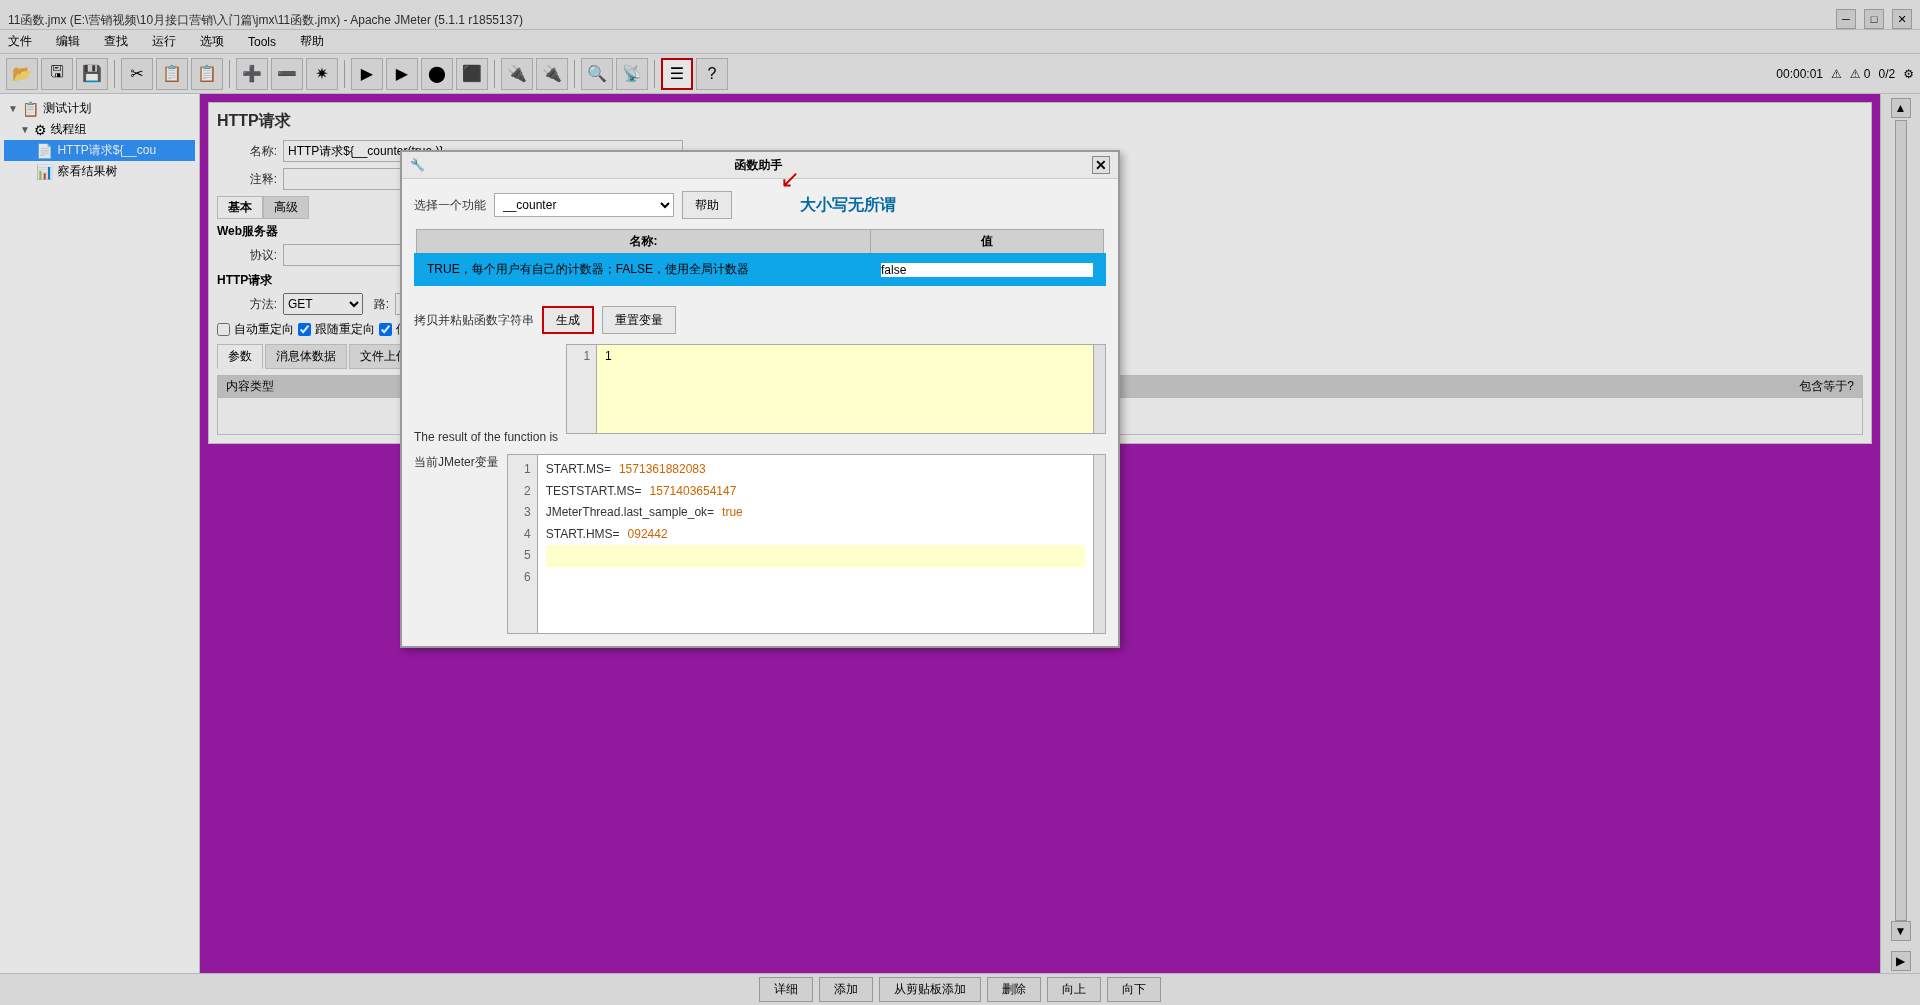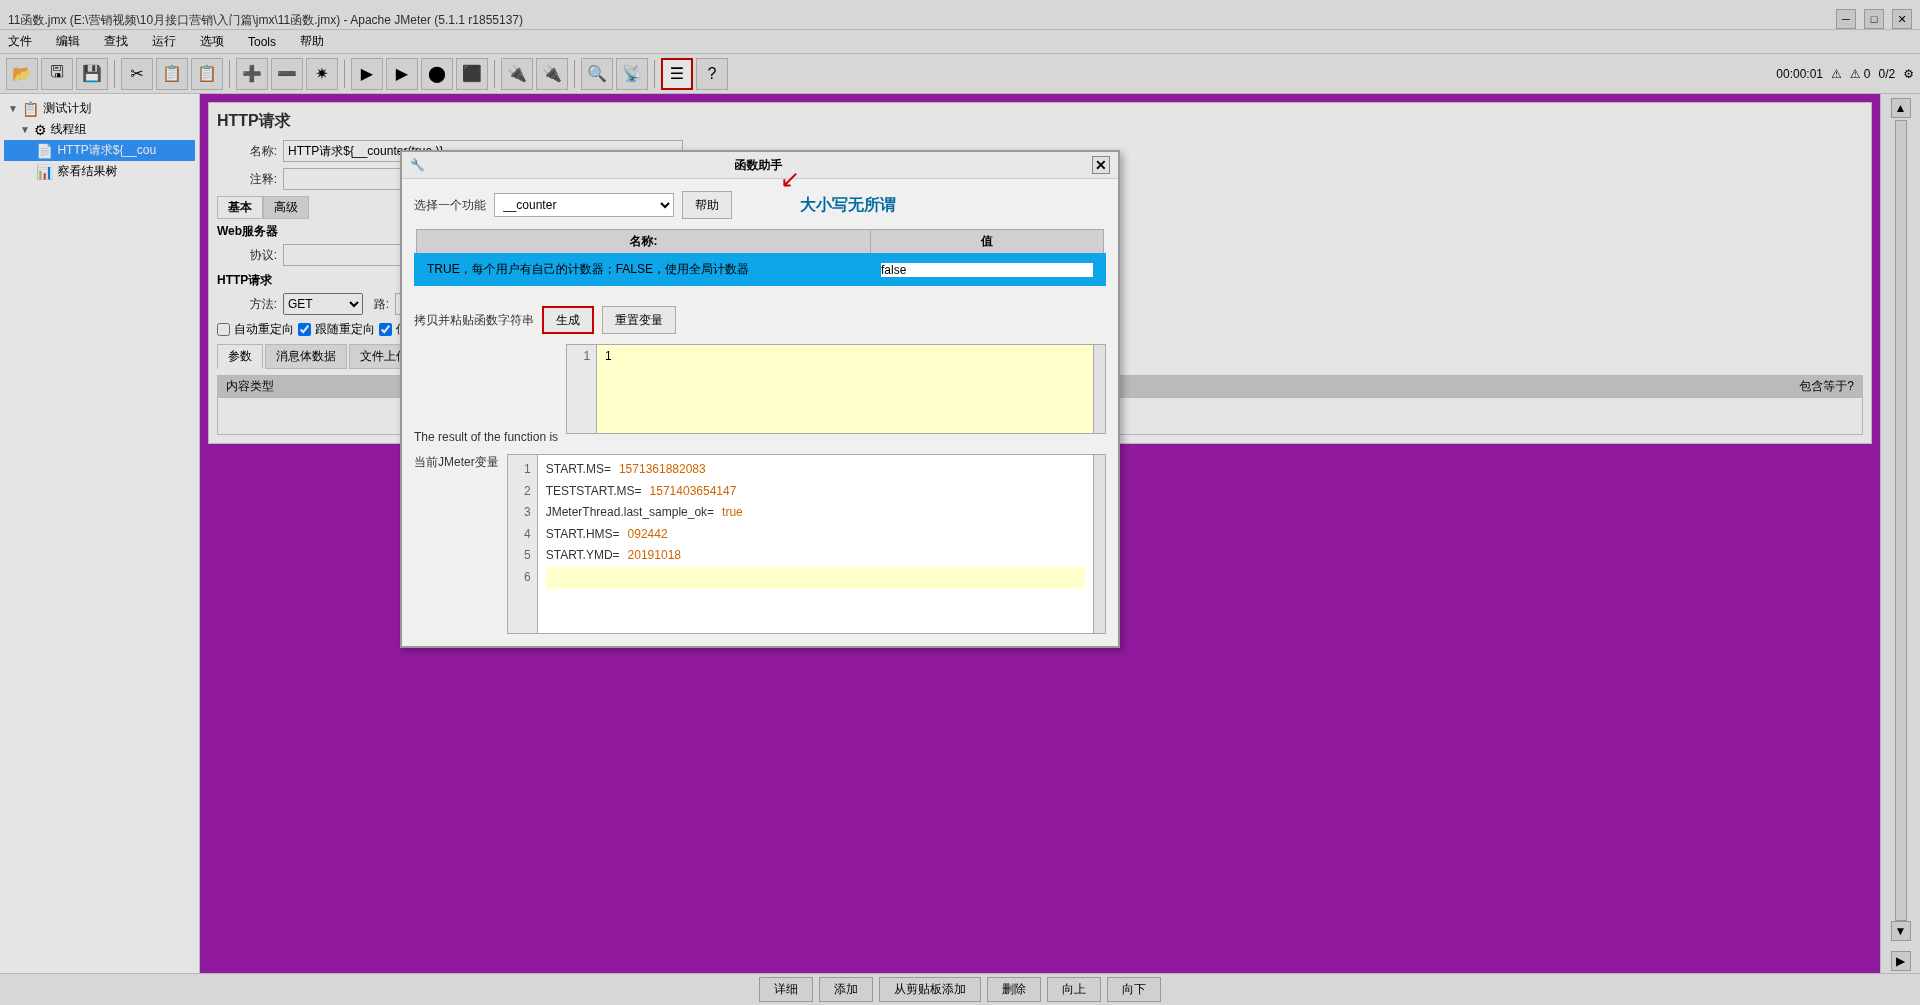--- a/index.html
+++ b/index.html
@@ -546,24 +546,20 @@
                 <span class="var-value">1571403654147</span>
             </div>
             <div class="var-line">
               <span class="var-name">JMeterThread.last_sample_ok=</span>
                 <span class="var-value">true</span>
             </div>
             <div class="var-line">
               <span class="var-name">START.HMS=</span>
                 <span class="var-value">092442</span>
             </div>
-            <div class="var-line">
-              <span class="var-name">START.YMD=</span>
-                <span class="var-value">20191018</span>
-            </div>
             <div class="var-line var-highlight" style="background:#ffffcc; min-height:20px;">&nbsp;</div>
           </div>
           <div class="vars-scrollbar"></div>
         </div>
       </div>
 
     </div>
   </div>
 </div>
 

